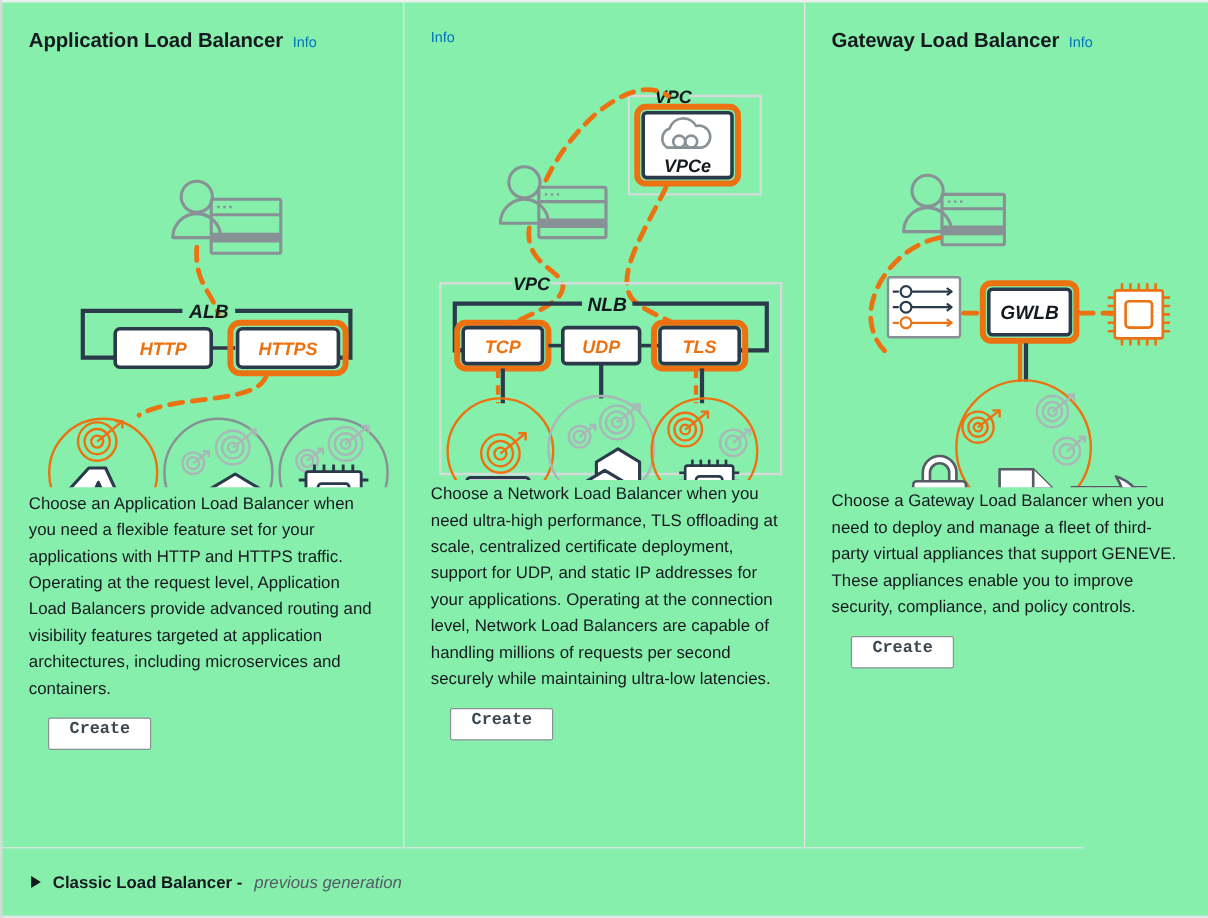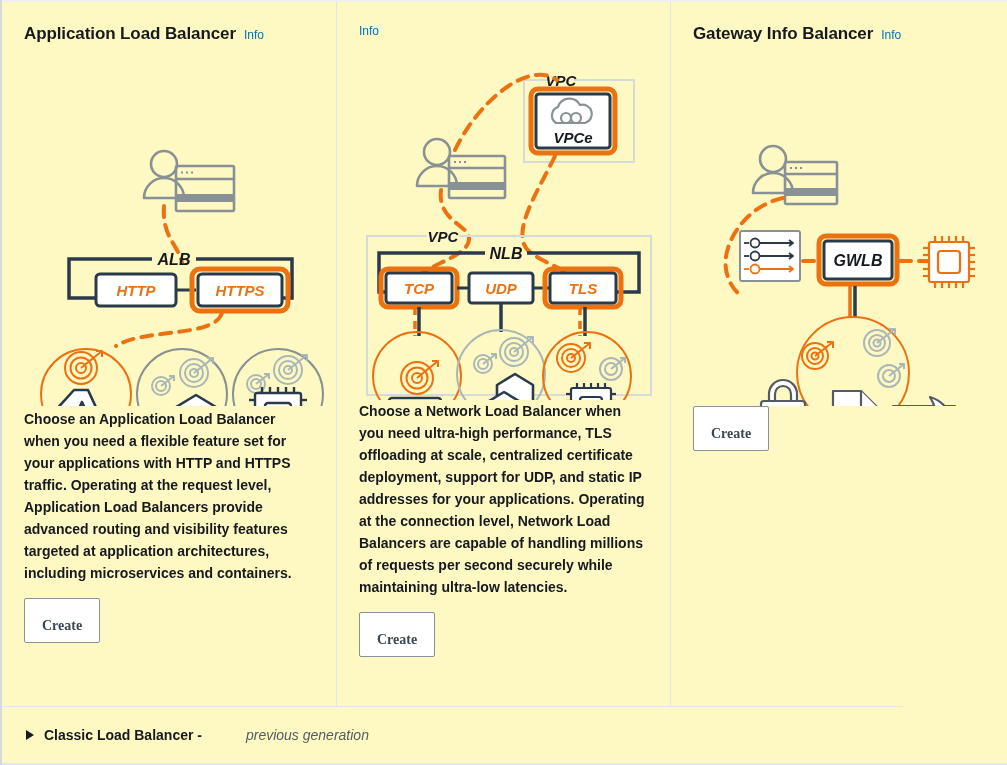--- a/index.html
+++ b/index.html
@@ -6,21 +6,21 @@
   html, body {
     margin: 0;
     padding: 0;
     background: #ffffff;
     font-family: "Liberation Sans", sans-serif;
   }
   .page {
     position: relative;
     width: 1007px;
     height: 765px;
-    background: #fef9c3;
+    background: #86efac;
     box-sizing: border-box;
     overflow: hidden;
   }
   .page-border-left {
     position: absolute;
     left: 0; top: 0; bottom: 0;
     width: 2px;
     background: #d5dbdb;
   }
   .page-border-top {
@@ -73,37 +73,37 @@
     position: relative;
     font-style: italic;
   }
   .diagram-wrap svg { display: block; }
 
   .desc {
     font-size: 14px;
     line-height: 22px;
     color: #16191f;
     margin: 0 0 14px 0;
-    font-weight: bold;
   }
   .card.col1 .desc { margin-top: 2px; }
 
   .create-btn {
     display: inline-block;
     align-self: flex-start;
-    padding: 18px 17px 7px 17px;
+    padding: 0 17px 7px 17px;
     font-size: 14px;
     font-weight: bold;
     color: #3b4750;
     background: #ffffff;
     border: 1px solid #879196;
     border-radius: 2px;
     cursor: pointer;
     line-height: 18px;
-    font-family: Liberation Serif, serif;
+    font-family: Liberation Mono, monospace;
+    margin-left: 16px;
   }
 
   .footer {
     position: absolute;
     left: 2px;
     top: 706px;
     width: 901px;
     height: 57px;
     border-top: 1px solid #e3e6e6;
     box-sizing: border-box;
@@ -126,21 +126,20 @@
   .expander-label {
     font-size: 14px;
     font-weight: bold;
     color: #16191f;
   }
   .expander-sub {
     font-size: 14px;
     font-style: italic;
     color: #545b64;
     font-weight: normal;
-    margin-left: 34px;
   }
   .footer-bottom-edge {
     position: absolute;
     left: 2px; right: 0; top: 763px;
     height: 2px;
     background: #e3e6e6;
   }
 </style>
 </head>
 <body>
@@ -426,21 +425,21 @@
           </g>
         </svg>
       </div>
 
       <p class="desc">Choose a Network Load Balancer when you need ultra-high performance, TLS offloading at scale, centralized certificate deployment, support for UDP, and static IP addresses for your applications. Operating at the connection level, Network Load Balancers are capable of handling millions of requests per second securely while maintaining ultra-low latencies.</p>
       <button class="create-btn">Create</button>
     </div>
 
     <div class="card col3">
       <div class="card-header">
-        <span class="card-title">Gateway Info Balancer</span>
+        <span class="card-title">Gateway Load Balancer</span>
         <a class="info-link">Info</a>
       </div>
 
       <div class="diagram-wrap">
         <svg width="300" height="360" viewBox="0 0 300 360" xmlns="http://www.w3.org/2000/svg">
 
           <g stroke="#879196" fill="none" stroke-width="2.6">
             <circle cx="80" cy="113" r="13"></circle>
             <path d="M60 147 a20 20 0 0 1 40 0 z" stroke-linejoin="round"></path>
             <rect x="92" y="116" width="52" height="42" rx="1.5"></rect>
@@ -564,20 +563,21 @@
                 <line x1="231" y1="373" x2="231" y2="386"></line>
               <line x1="254" y1="373" x2="254" y2="386"></line>
               <line x1="219" y1="386" x2="219" y2="399"></line>
                 <line x1="243" y1="386" x2="243" y2="399"></line>
               <path d="M232 395 c -14 -10 -6 -26 2 -32 c -1 8 4 10 7 6 c 3 -8 -2 -14 -4 -18 c 14 4 24 18 22 30 c -1 8 -7 13 -12 14 c 4 -6 2 -12 -2 -14 c 0 6 -4 12 -13 14 z" fill="#ffffff" stroke-width="2.2"></path>
             </g>
           </g>
         </svg>
       </div>
 
+      <p class="desc">Choose a Gateway Load Balancer when you need to deploy and manage a fleet of third-party virtual appliances that support GENEVE. These appliances enable you to improve security, compliance, and policy controls.</p>
       <button class="create-btn">Create</button>
     </div>
   </div>
 
   <div class="footer">
     <div class="expander">
       <span class="expander-caret"></span>
       <span class="expander-label">Classic Load Balancer -</span>
       <span class="expander-sub">previous generation</span>
     </div>

